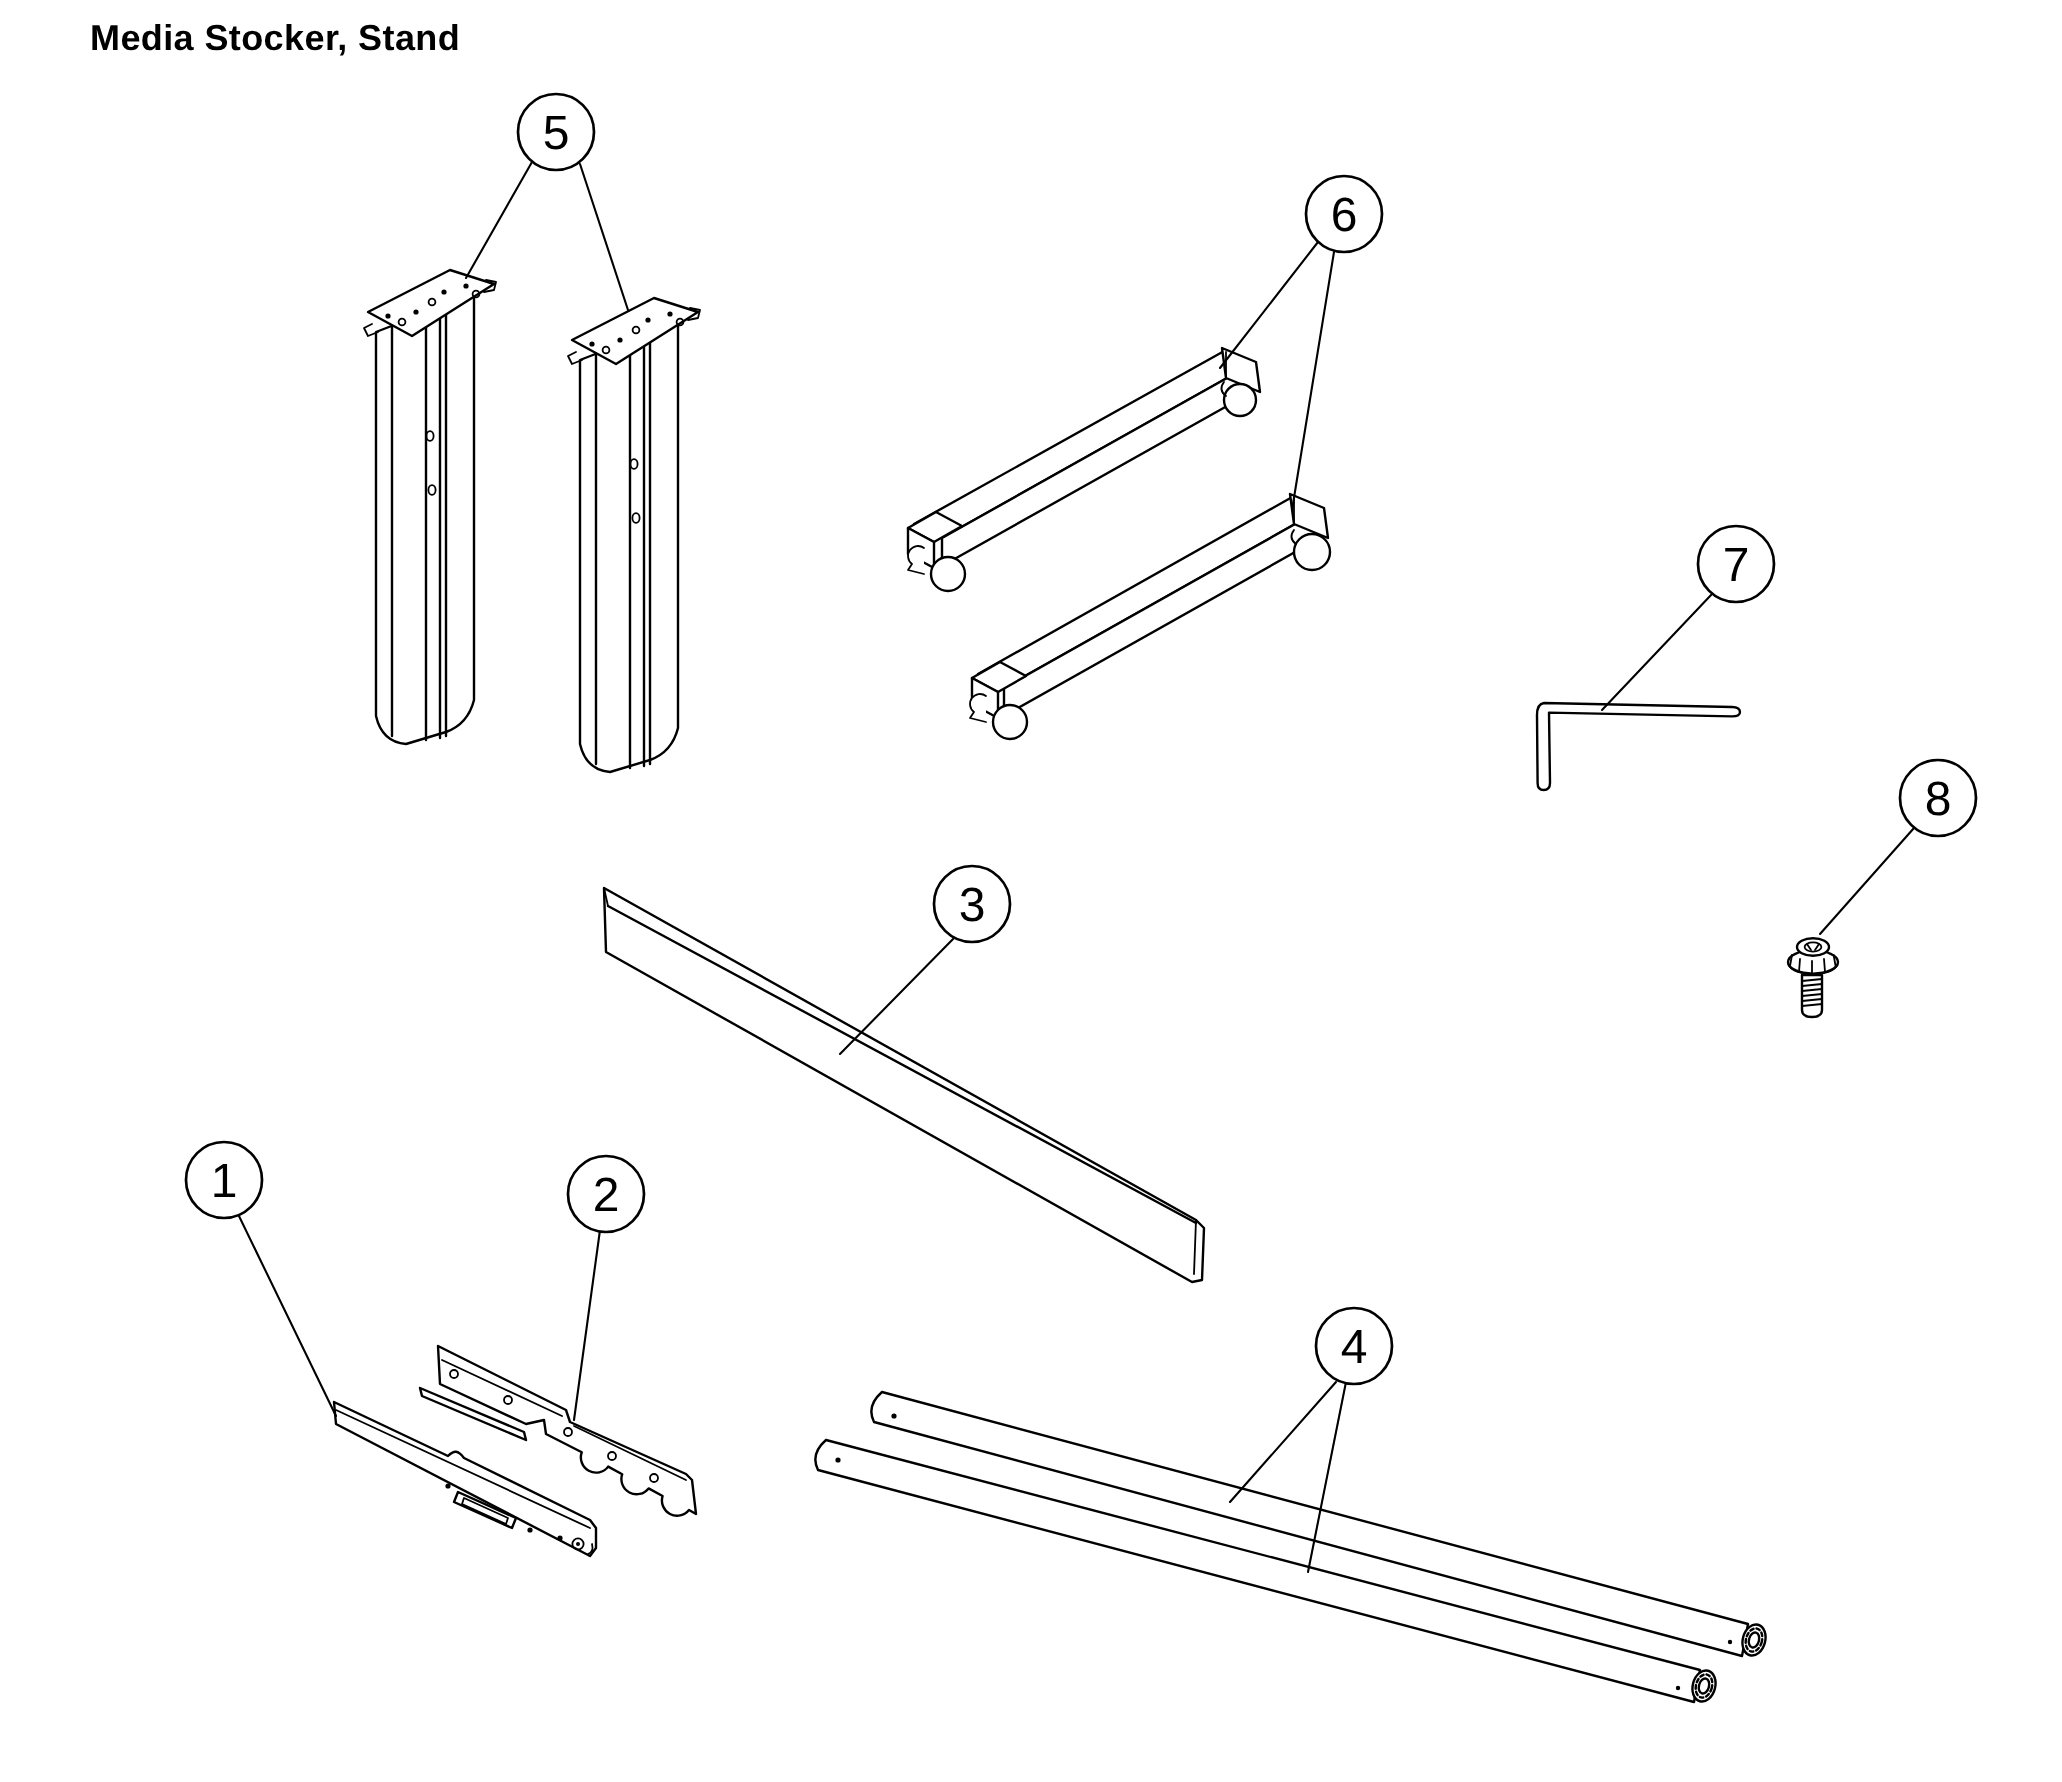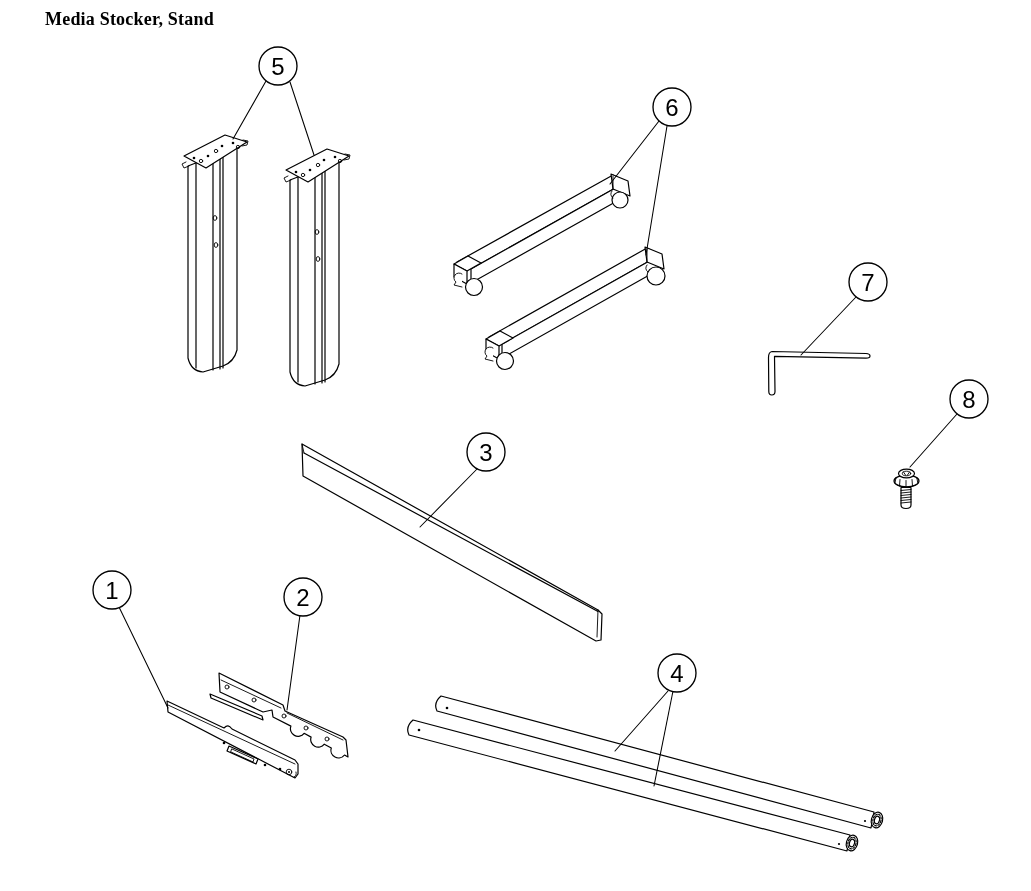--- a/index.html
+++ b/index.html
@@ -1,19 +1,19 @@
 <!DOCTYPE html>
 <html><head>
 <meta charset="utf-8">
 <style>
   html,body{margin:0;padding:0;background:#ffffff;}
   .page{position:relative;width:1031px;height:891px;background:#ffffff;overflow:hidden;
         font-family:"Liberation Sans",sans-serif;}
   .title{position:absolute;left:45px;top:9px;margin:0;font-size:18px;font-weight:bold;
-         color:#000;letter-spacing:0.2px;font-family:Liberation Serif, serif;}
+         color:#000;letter-spacing:0.2px;font-family:Liberation Sans, sans-serif;}
   svg{position:absolute;left:0;top:0;}
   svg path, svg line, svg circle, svg ellipse{
     stroke:#000;stroke-width:1.2;fill:none;stroke-linecap:round;stroke-linejoin:round;}
   .w{fill:#ffffff;}
   .dot{fill:#000;stroke:none;}
   .thin{stroke-width:0.9;}
   .callout circle{fill:#ffffff;stroke:#000;stroke-width:1.35;}
   .callout text{font-family:"Liberation Sans",sans-serif;font-size:24px;fill:#000;
     stroke:none;text-anchor:middle;}
   .ld{stroke-width:1.05;}

